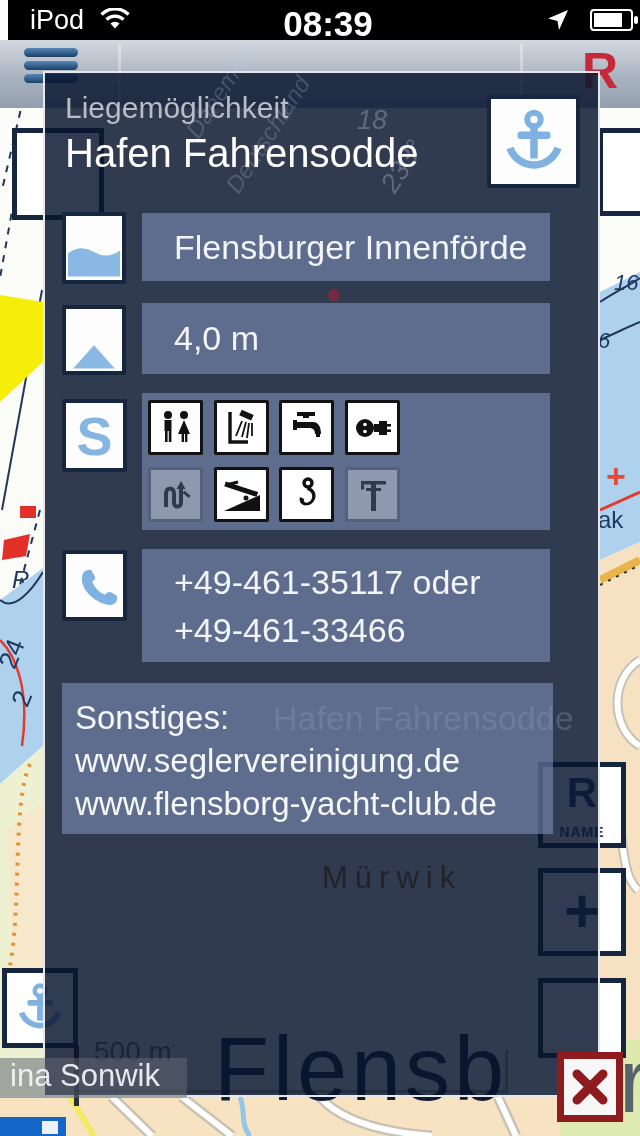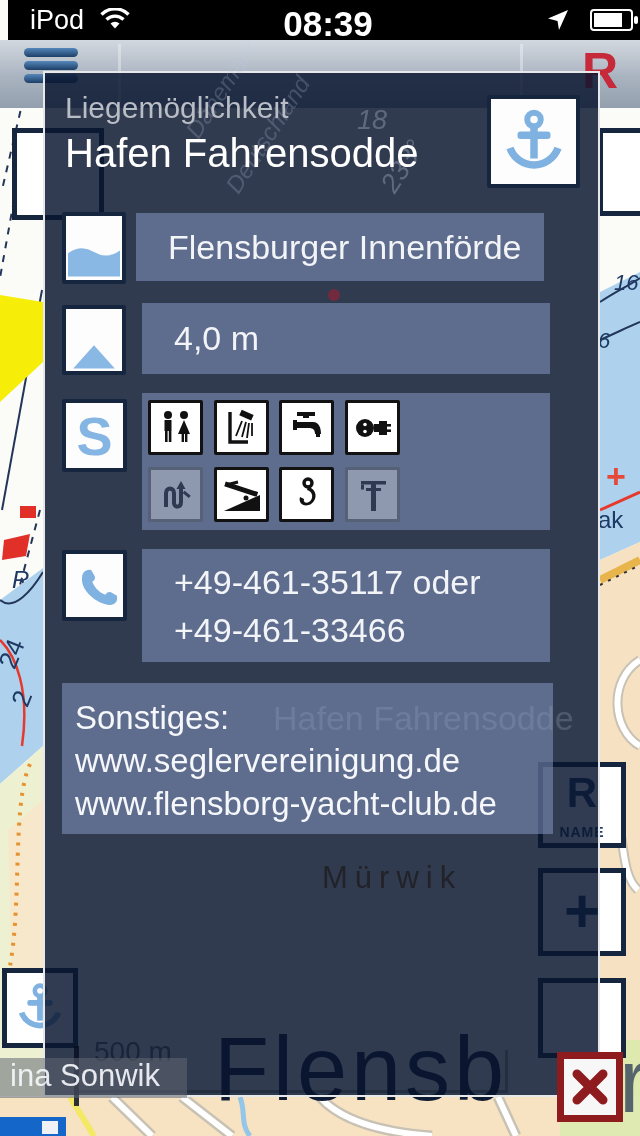--- a/index.html
+++ b/index.html
@@ -58,21 +58,21 @@
   .tile { position:absolute; background:#fdfdfd; border:4px solid #16263f; border-radius:2px;
           display:flex; align-items:center; justify-content:center; }
   .anchor-btn { left:442px; top:22px; width:93px; height:93px; }
   .t-wave  { left:17px; top:139px; width:64px; height:72px; }
   .t-depth { left:17px; top:232px; width:64px; height:70px; }
   .t-s     { left:17px; top:326px; width:65px; height:73px; }
   .t-phone { left:17px; top:477px; width:65px; height:71px; }
   .t-s span { font-size:54px; font-weight:bold; color:#85b5e2; line-height:1; }
   .field { position:absolute; background:rgba(140,158,202,.5); color:#f2f4f8;
            display:flex; align-items:center; padding-left:32px; font-size:34px; }
-  .f-region { left:91px; top:140px; width:408px; height:68px; }
+  .f-region { left:97px; top:140px; width:408px; height:68px; }
   .f-depth  { left:97px; top:230px; width:408px; height:71px; }
   .svc-box  { position:absolute; left:97px; top:320px; width:408px; height:137px;
               background:rgba(140,158,202,.5); }
   .svc { position:absolute; width:55px; height:55px; border-radius:2px;
          display:flex; align-items:center; justify-content:center; }
   .svc.on  { background:#fff; border:3px solid #121212; }
   .svc.off { background:rgba(255,255,255,.30); border:3px solid rgba(18,28,48,.45); }
   .f-phone  { left:97px; top:476px; width:408px; height:113px; flex-direction:column;
               align-items:flex-start; justify-content:center; line-height:48px; }
   .sonst { position:absolute; left:17px; top:610px; width:491px; height:151px;

